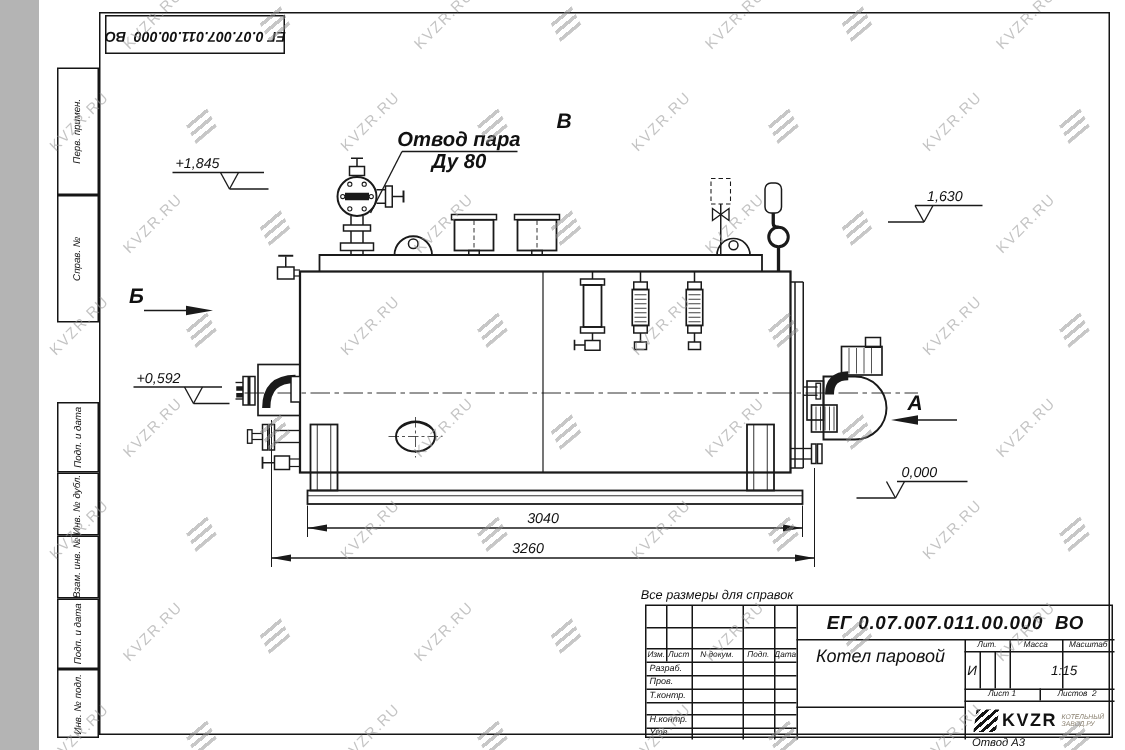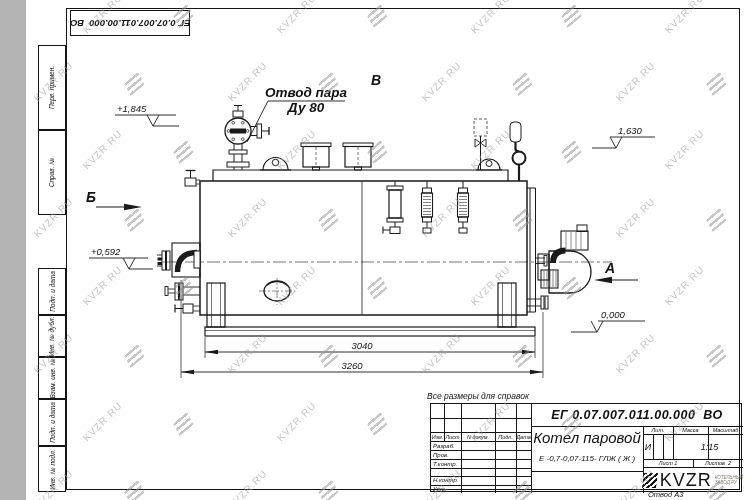--- a/index.html
+++ b/index.html
@@ -14,21 +14,21 @@
   .corner-stamp span{transform:rotate(180deg);font-size:9.5px;font-style:italic;font-weight:600;color:#111;white-space:pre;}
   .sidebox{position:absolute;left:38px;width:28px;border:1px solid #151515;box-sizing:border-box;display:flex;align-items:center;justify-content:center;}
   .sidebox span{transform:rotate(-90deg);white-space:nowrap;font-size:6.5px;font-style:italic;color:#111;}
   
   .tb{position:absolute;left:430px;top:403px;width:312px;height:89px;border:1.5px solid #151515;box-sizing:border-box;background:transparent;}
   .cell{position:absolute;display:flex;align-items:center;justify-content:center;font-style:italic;color:#111;overflow:hidden;}
   .cell.left{justify-content:flex-start;padding-left:2px;box-sizing:border-box;}
   .pre{white-space:pre;}
   .brandcell{position:absolute;display:flex;align-items:center;justify-content:center;gap:3px;}
   .brand-glyph{width:15px;height:15px;background:repeating-linear-gradient(135deg,#151515 0 2.2px,#ffffff 2.2px 4.4px);transform:skewX(-8deg);}
-  .brand-word{font-size:18px;font-weight:normal;letter-spacing:1px;color:#111;font-style:normal;}
+  .brand-word{font-size:12px;font-weight:bold;letter-spacing:1px;color:#111;font-style:normal;}
   .brand-sub{display:flex;flex-direction:column;line-height:5px;}
   .brand-sub span{font-size:4.5px;font-style:italic;color:#8a8070;}
   .format{position:absolute;left:648px;top:490px;width:100px;font-size:7.5px;font-style:italic;color:#111;}
   
   #wm{position:absolute;left:0;top:0;width:750px;height:500px;z-index:6;pointer-events:none;}
   .wm-text{position:absolute;transform:rotate(-45deg);font-size:10px;letter-spacing:1px;color:#9a9a9a;opacity:.58;white-space:nowrap;}
   .wm-logo{position:absolute;width:18px;height:15px;transform:rotate(-40deg) skewX(-12deg);background:repeating-linear-gradient(0deg,#8f8f8f 0 2.4px,transparent 2.4px 5.6px);opacity:.5;}
   svg.draw{position:absolute;left:0;top:0;z-index:2;}
 </style>
 </head>
@@ -329,22 +329,21 @@
       <div class="cell" style="left:64px;top:28px;width:21px;height:9px;font-size:5.5px;">Подп.</div>
       <div class="cell" style="left:85px;top:28px;width:15px;height:9px;font-size:5.5px;">Дата</div>
 
       <div class="cell left" style="left:0;top:37px;width:30px;height:9px;font-size:6px;">Разраб.</div>
       <div class="cell left" style="left:0;top:46px;width:30px;height:9px;font-size:6px;">Пров.</div>
       <div class="cell left" style="left:0;top:55px;width:30px;height:9px;font-size:6px;">Т.контр.</div>
       <div class="cell left" style="left:0;top:72px;width:30px;height:8.5px;font-size:6px;">Н.контр.</div>
       <div class="cell left" style="left:0;top:80.5px;width:30px;height:8.5px;font-size:6px;">Утв.</div>
 
       <div class="cell pre" style="left:100px;top:0;width:212px;height:22px;font-size:12.5px;font-weight:600;letter-spacing:.5px;">ЕГ 0.07.007.011.00.000  ВО</div>
-      <div class="cell" style="left:100px;top:22px;width:112px;height:22px;font-size:15px;">Котел паровой</div>
-      <div class="cell" style="left:100px;top:42px;width:112px;height:25px;font-size:8px;">Е -0,7-0,07-115- ГЛЖ ( Ж )</div>
+      <div class="cell" style="left:100px;top:22px;width:112px;height:22px;font-size:12px;">Котел паровой</div>
 
       <div class="cell" style="left:212px;top:22px;width:30px;height:8px;font-size:5.5px;">Лит.</div>
       <div class="cell" style="left:242px;top:22px;width:35px;height:8px;font-size:5.5px;">Масса</div>
       <div class="cell" style="left:277px;top:22px;width:35px;height:8px;font-size:5.5px;">Масштаб</div>
       <div class="cell" style="left:212px;top:30px;width:10px;height:25px;font-size:9px;">И</div>
       <div class="cell" style="left:261px;top:30px;width:35px;height:25px;font-size:9px;">1:15</div>
       <div class="cell pre" style="left:212px;top:55px;width:50px;height:8px;font-size:5.5px;">Лист 1</div>
       <div class="cell pre" style="left:262px;top:55px;width:50px;height:8px;font-size:5.5px;">Листов  2</div>
 
       <div class="brandcell" style="left:212px;top:63px;width:100px;height:26px;">

